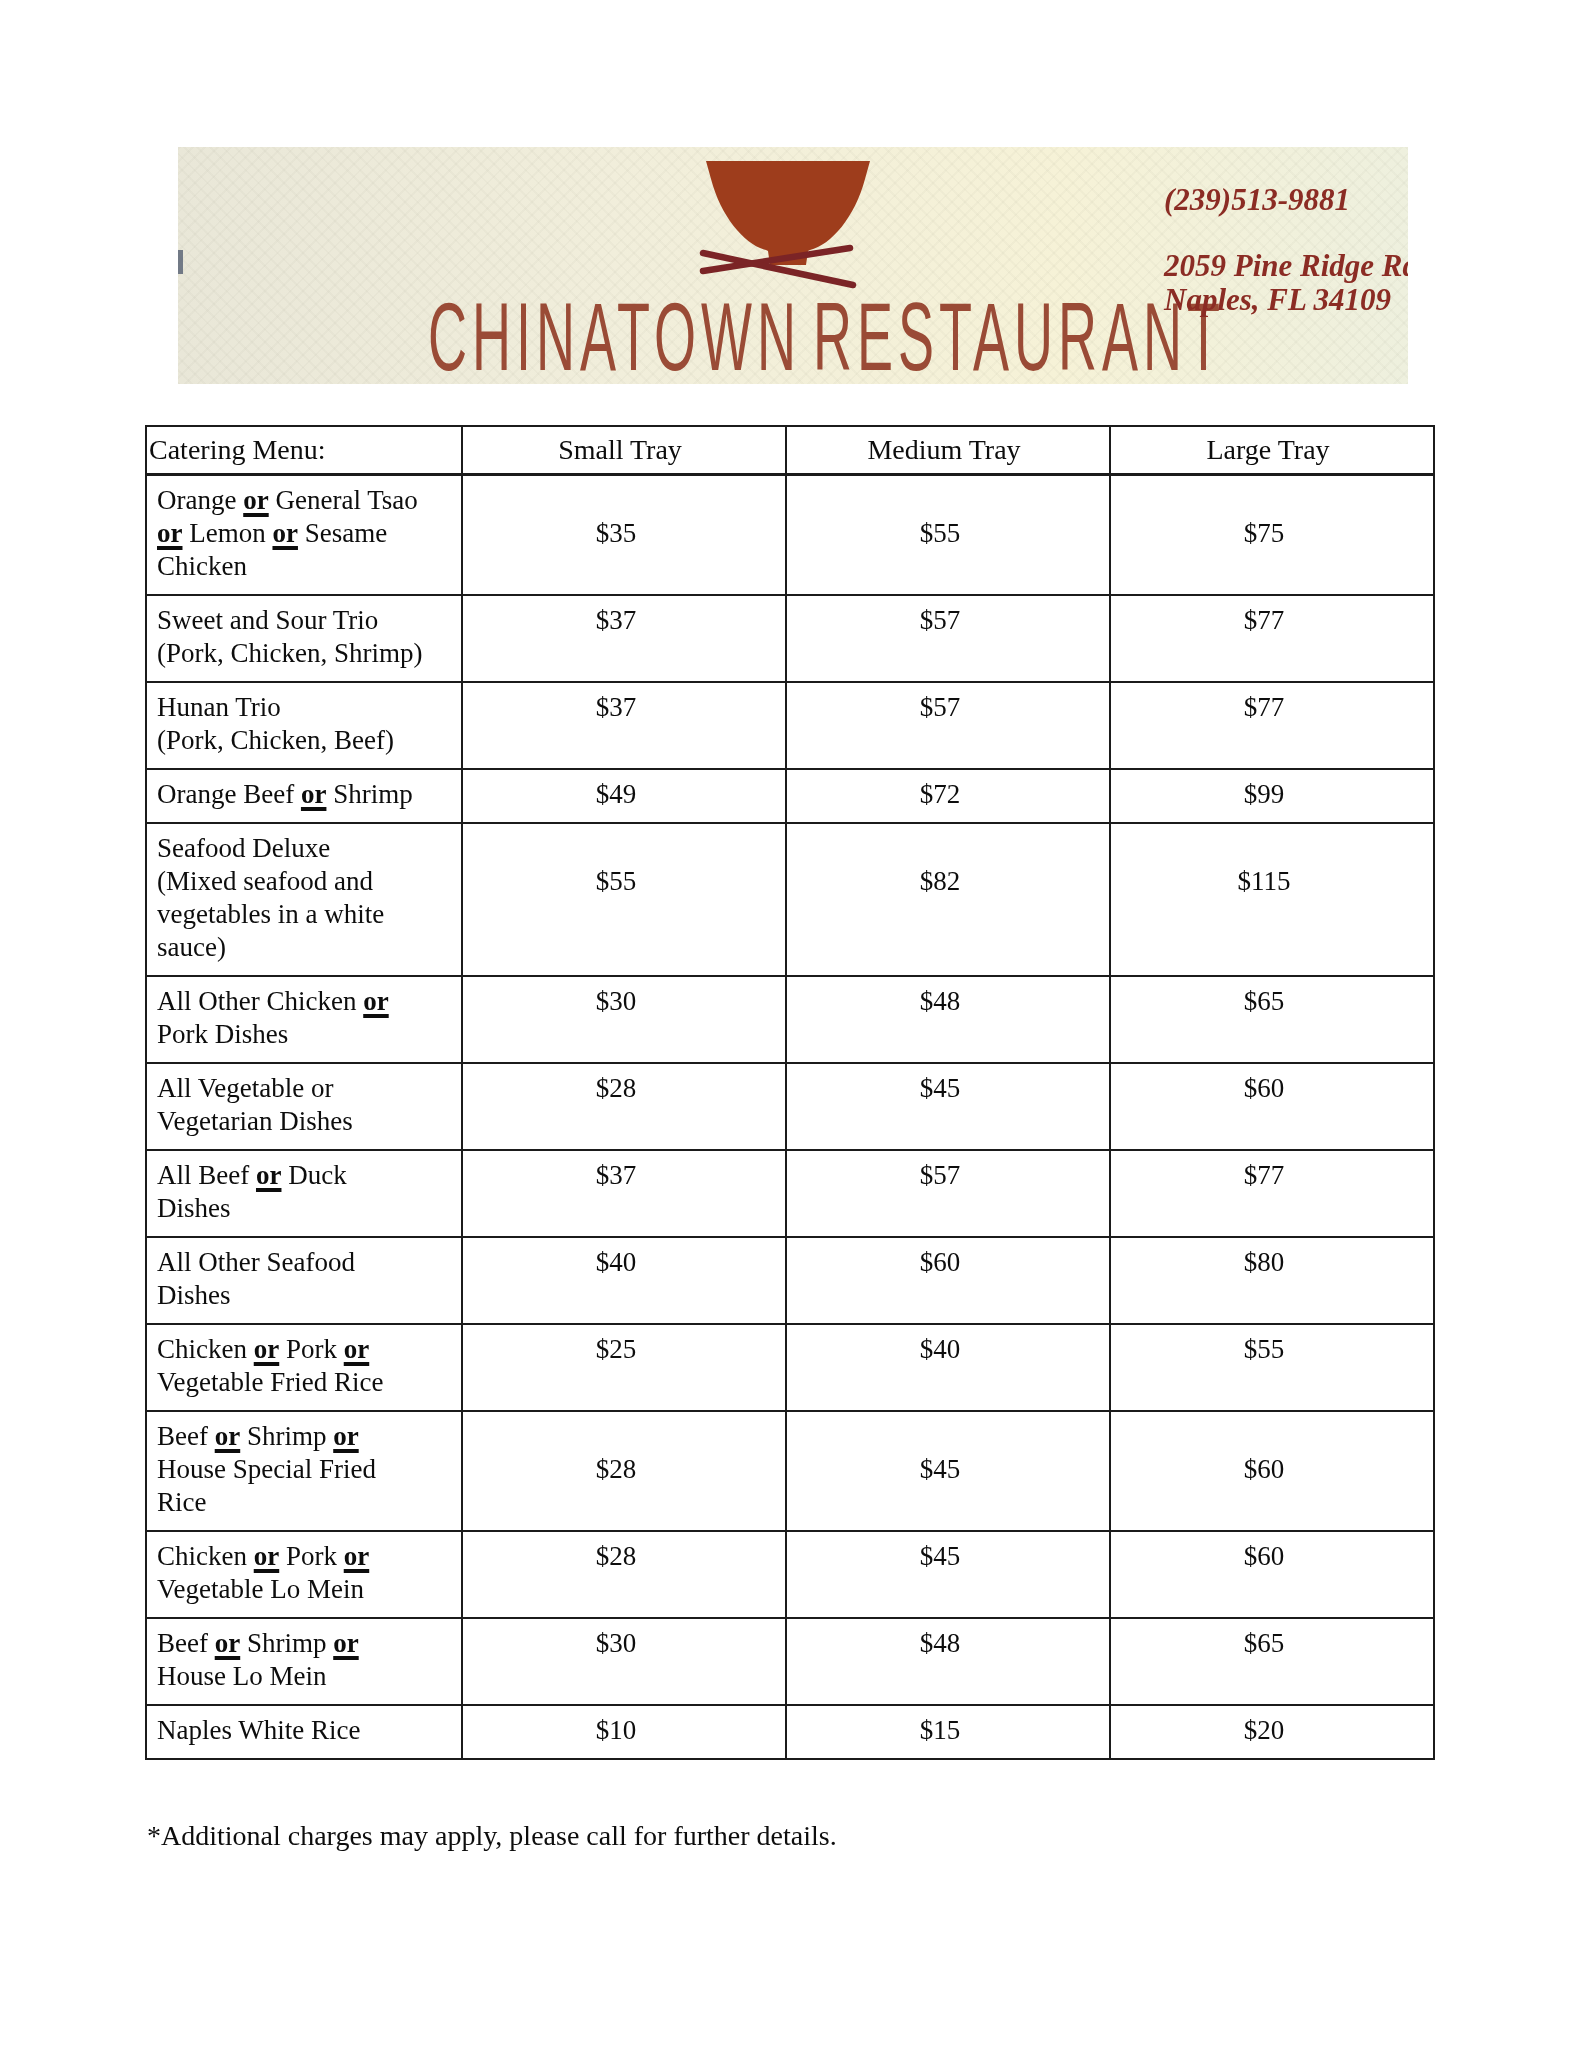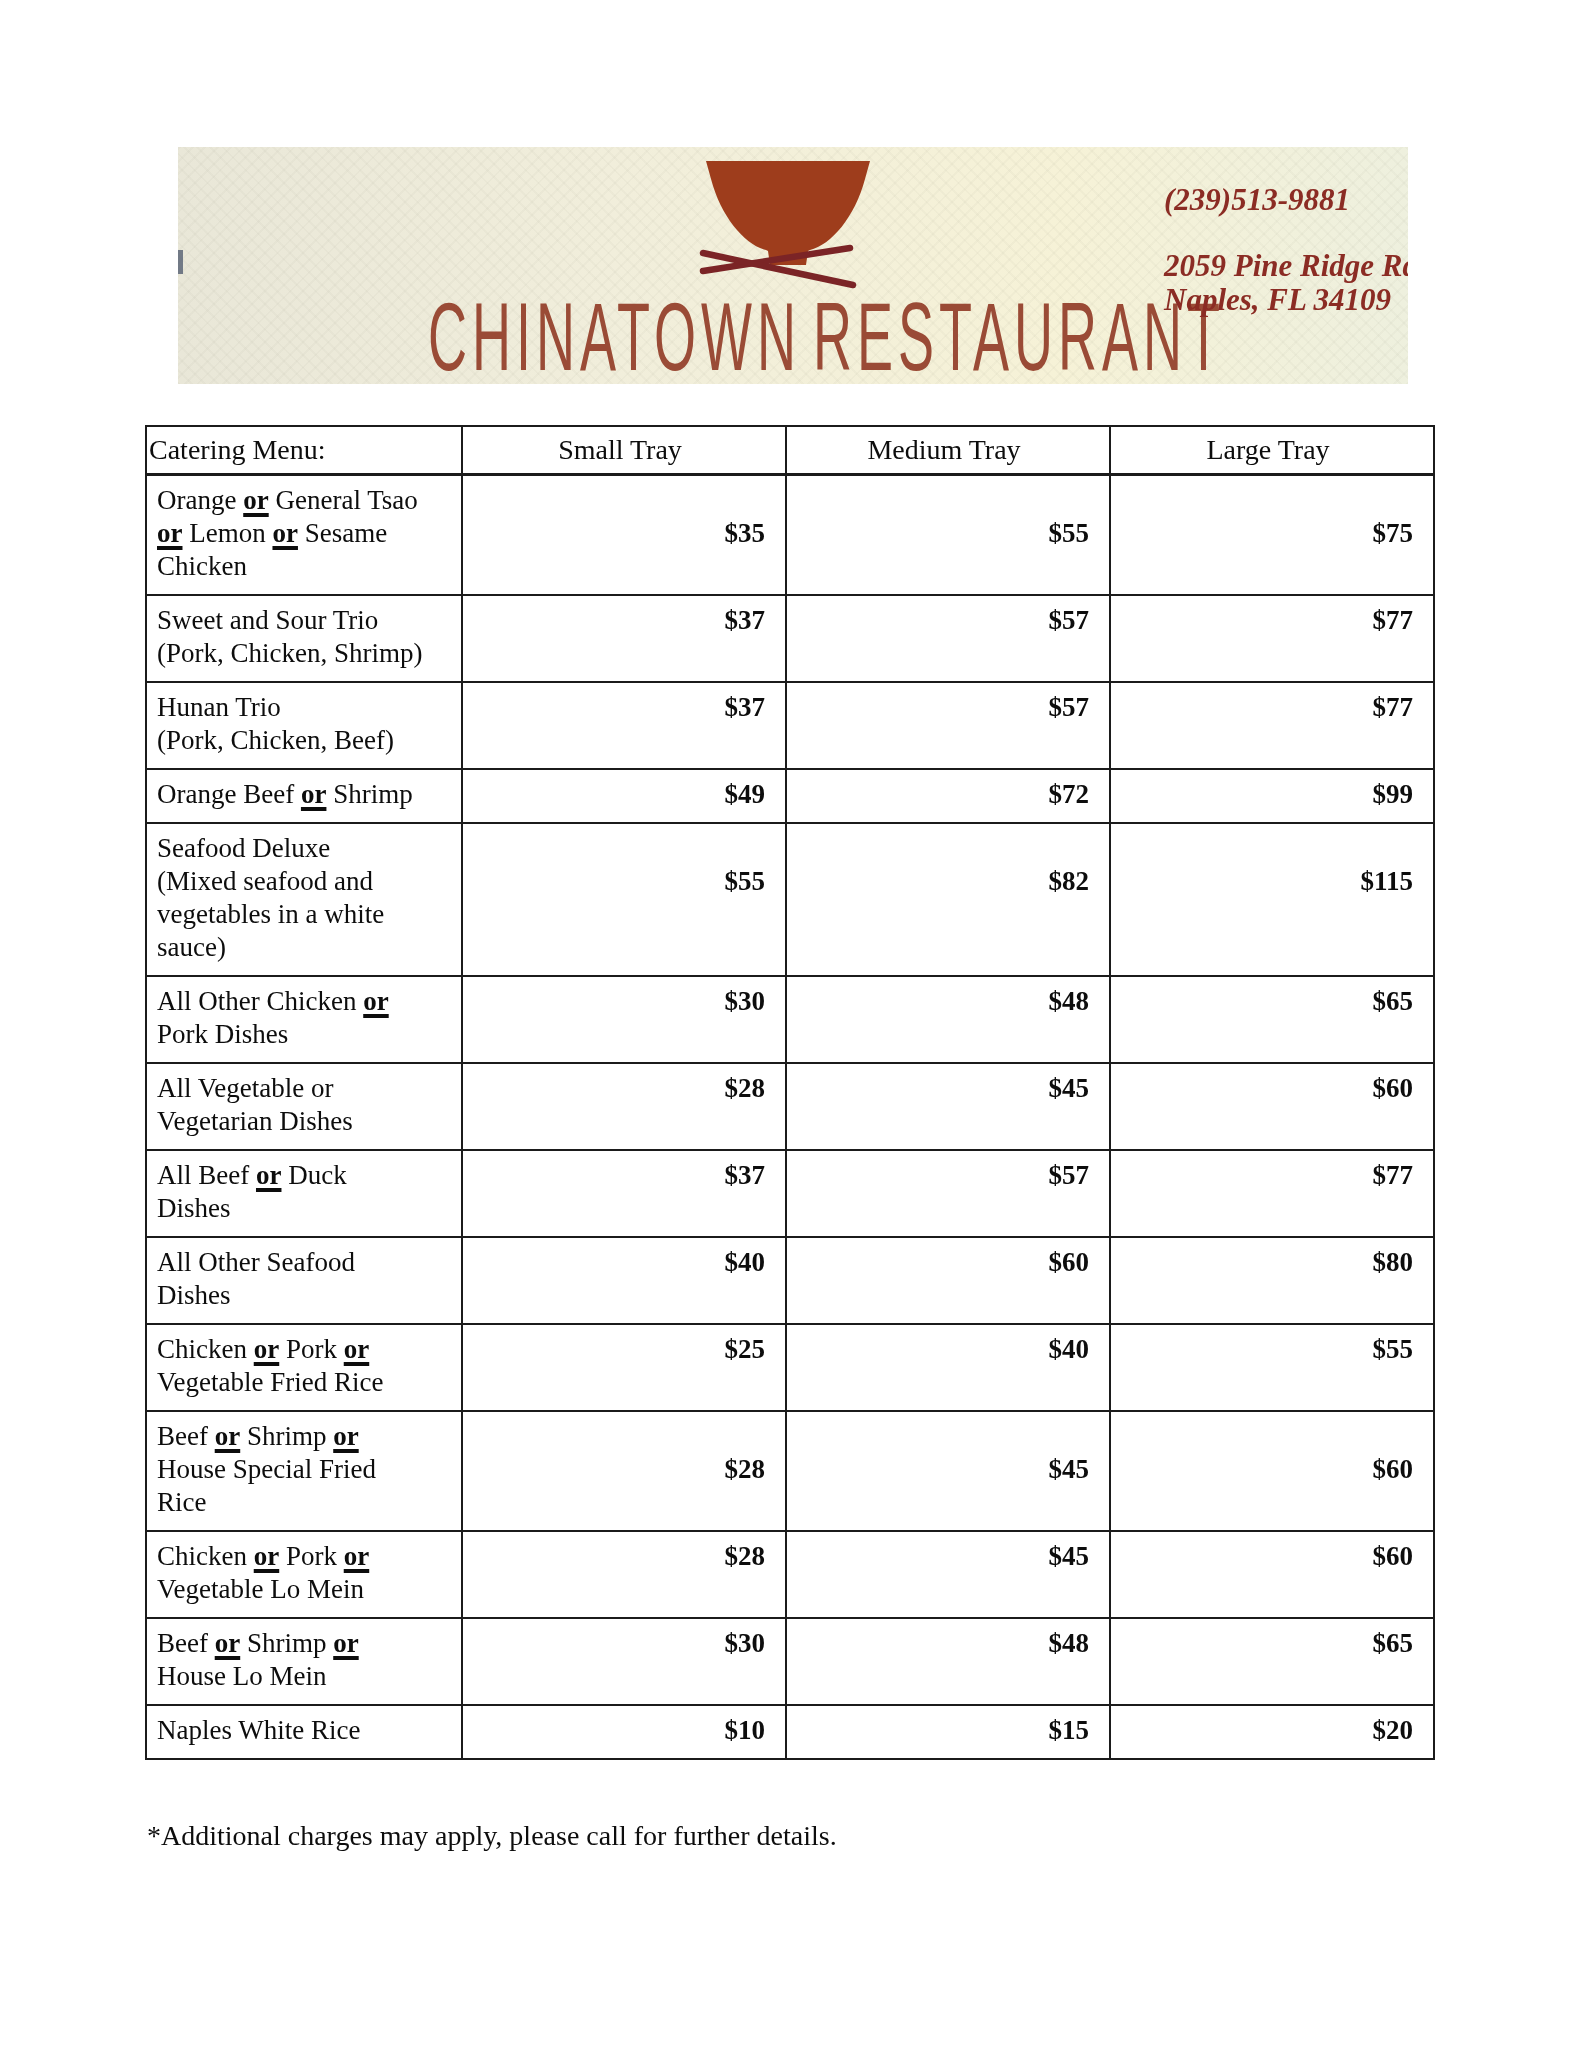--- a/index.html
+++ b/index.html
@@ -100,24 +100,23 @@
   }
   table.menu thead th.first {
     text-align: left;
   }
   td.item {
     text-align: left;
     vertical-align: top;
     padding: 8px 16px 11px 10px;
   }
   td.price {
-    text-align: right;
+    text-align: center;
     vertical-align: top;
     padding: 8px 20px 11px 4px;
-    font-weight: bold;
   }
   td.price .spacer { height: 33px; }
   .or {
     font-weight: bold;
     text-decoration: underline;
     text-decoration-thickness: 3.5px;
     text-underline-offset: 4px;
   }
 
   .footnote {

